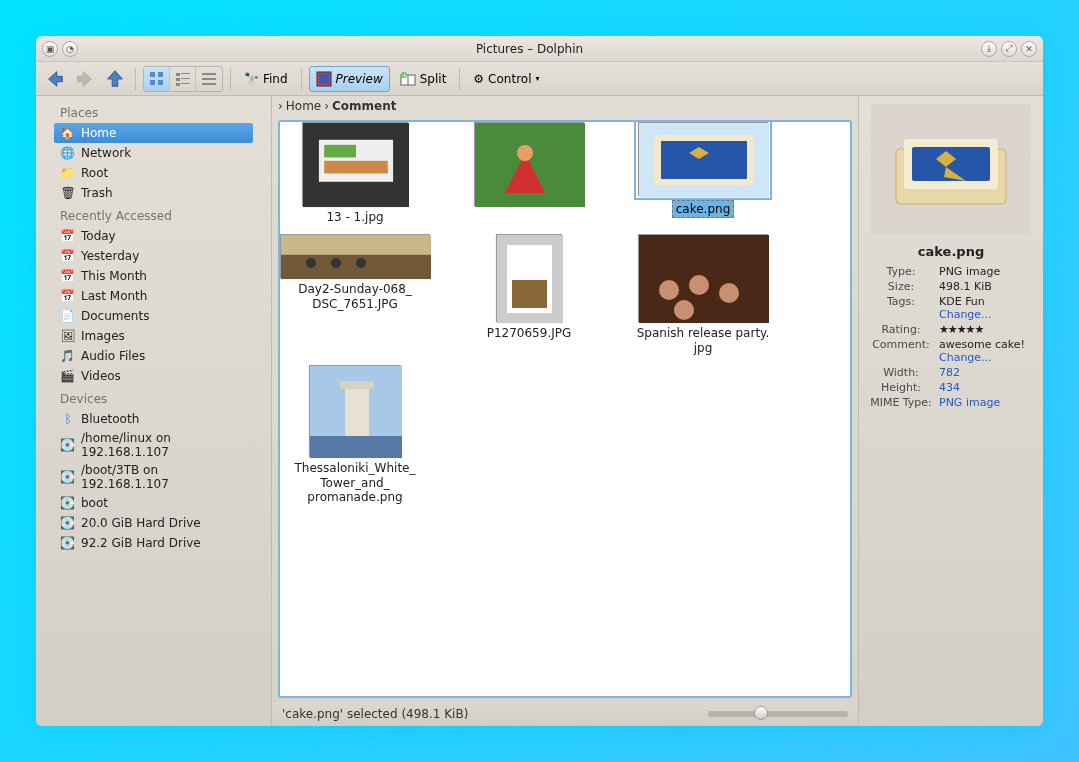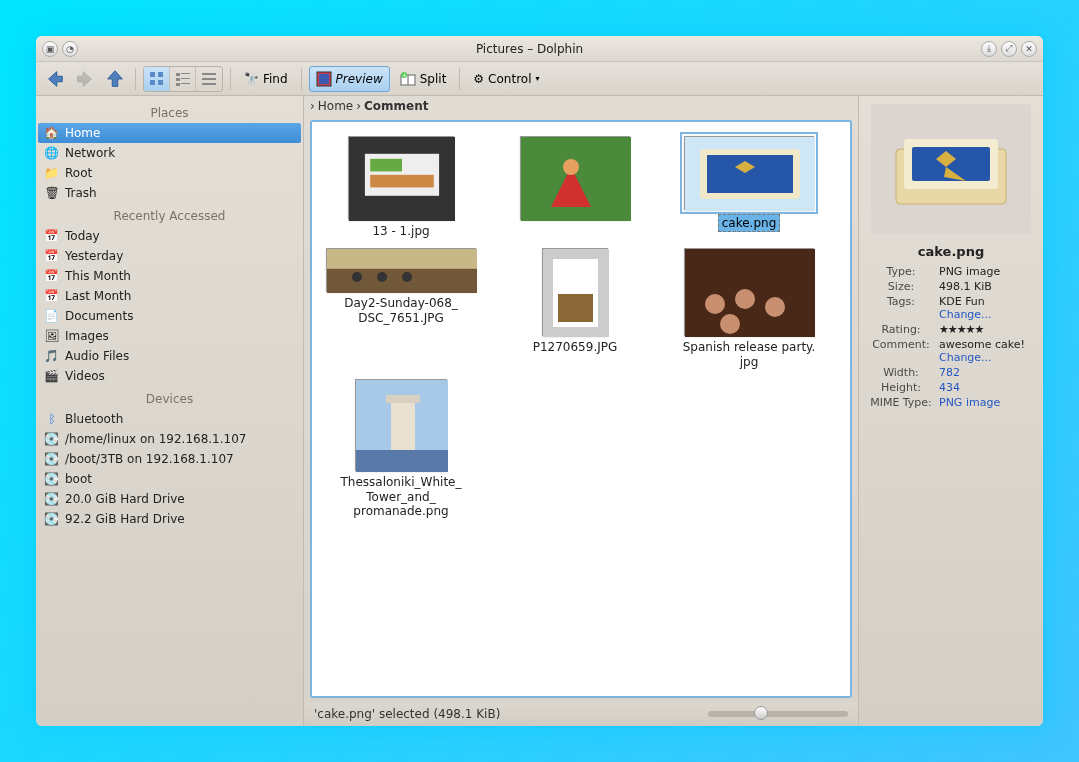--- a/index.html
+++ b/index.html
@@ -14,30 +14,30 @@
 .tb-btn { width: 26px; height: 26px; display:flex; align-items:center; justify-content:center; border-radius:3px; cursor:pointer; }
 .tb-sep { width:1px; height:22px; background:#c0bbb2; margin: 0 3px; }
 .tb-group { display:flex; border:1px solid #b8b3aa; border-radius:3px; overflow:hidden; }
 .tb-group .tb-btn { width:26px; height:24px; border-radius:0; border-right:1px solid #c5c0b8; }
 .tb-group .tb-btn:last-child { border-right:none; }
 .tb-group .tb-btn.active { background: linear-gradient(#cbe3f8,#a9d0f0); }
 .tb-labeled { display:flex; align-items:center; gap:4px; padding:2px 6px; border:1px solid #b8b3aa; border-radius:3px; cursor:pointer; height:26px; background:linear-gradient(#ede9e2,#dad5cd);font-style:italic; }
 .tb-labeled.active { background: linear-gradient(#cbe3f8,#a9d0f0); border-color:#6fa8d8; }
 .tb-plain { display:flex; align-items:center; gap:4px; padding:2px 6px; cursor:pointer; height:26px; }
 .content { flex:1; display:flex; overflow:hidden; }
-.sidebar { width: 268px; background: linear-gradient(#e3dfd7,#d4cfc6); border-right:1px solid #c0bbb2; padding: 4px 2px; overflow-y:auto;text-align:center; }
+.sidebar { width: 236px; background: linear-gradient(#e3dfd7,#d4cfc6); border-right:1px solid #c0bbb2; padding: 4px 18px; overflow-y:auto; }
 .side-header { color:#7a7267; font-size:12px; padding: 6px 6px 3px; }
 .side-item { display:flex; align-items:center; gap:5px; padding:2px 6px; cursor:pointer; border-radius:2px; font-size:12px; color:#222; }
 .side-item.selected { background:linear-gradient(#5aa6e8,#3d8dd6); color:#fff; }
 .side-icon { width:16px; height:16px; display:flex; align-items:center; justify-content:center; flex-shrink:0; }
 .main { flex:1; display:flex; flex-direction:column; background:linear-gradient(#e0dcd4,#d8d3ca); }
 .crumbs { height:20px; display:flex; align-items:center; padding:0 6px; font-size:12px; color:#333; gap:3px; }
 .crumbs .crumb { cursor:pointer; }
 .crumbs .crumb.current { font-weight:bold; }
-.fileview { flex:1; margin:4px 6px; background:#fff; border:2px solid #7db5e0; border-radius:3px; padding:14px; display:flex; flex-wrap:wrap; align-content:flex-start; gap: 10px 24px; overflow-y:auto; }
+.fileview { flex:1; margin:4px 6px; background:#fff; border:2px solid #7db5e0; border-radius:3px; padding:0; display:flex; flex-wrap:wrap; align-content:flex-start; gap: 10px 24px; overflow-y:auto; }
 .thumb { width:150px; display:flex; flex-direction:column; align-items:center; gap:4px; text-align:center; font-size:12px; color:#222; }
 .thumb .img { border:1px solid #999; background:#ddd; box-shadow:0 1px 2px rgba(0,0,0,0.15); }
 .thumb.selected .label { background:#69b3e7; color:#000; padding:1px 3px; border:1px dashed #777; }
 .thumb.selected .img { outline:2px solid #7db5e0; outline-offset:2px; background:#cfe6f7; }
 .statusbar { height:24px; display:flex; align-items:center; padding:0 10px; font-size:12px; color:#333; background:linear-gradient(#ddd8cf,#d2cdc4); }
 .statusbar .spacer { flex:1; }
 .zoom { width:140px; height:6px; background:#b8b3aa; border-radius:3px; position:relative; }
 .zoom .handle { position:absolute; top:-5px; left:46px; width:14px; height:14px; border-radius:7px; background:linear-gradient(#fff,#ccc); border:1px solid #999; }
 .infopanel { width:185px; background:linear-gradient(#e3dfd7,#d4cfc6); border-left:1px solid #c0bbb2; padding:8px; display:flex; flex-direction:column; align-items:center; font-size:12px; color:#222; }
 .preview-img { width:160px; height:130px; background:#dcd4ce; border-radius:3px; display:flex; align-items:center; justify-content:center; margin-bottom:10px; }

